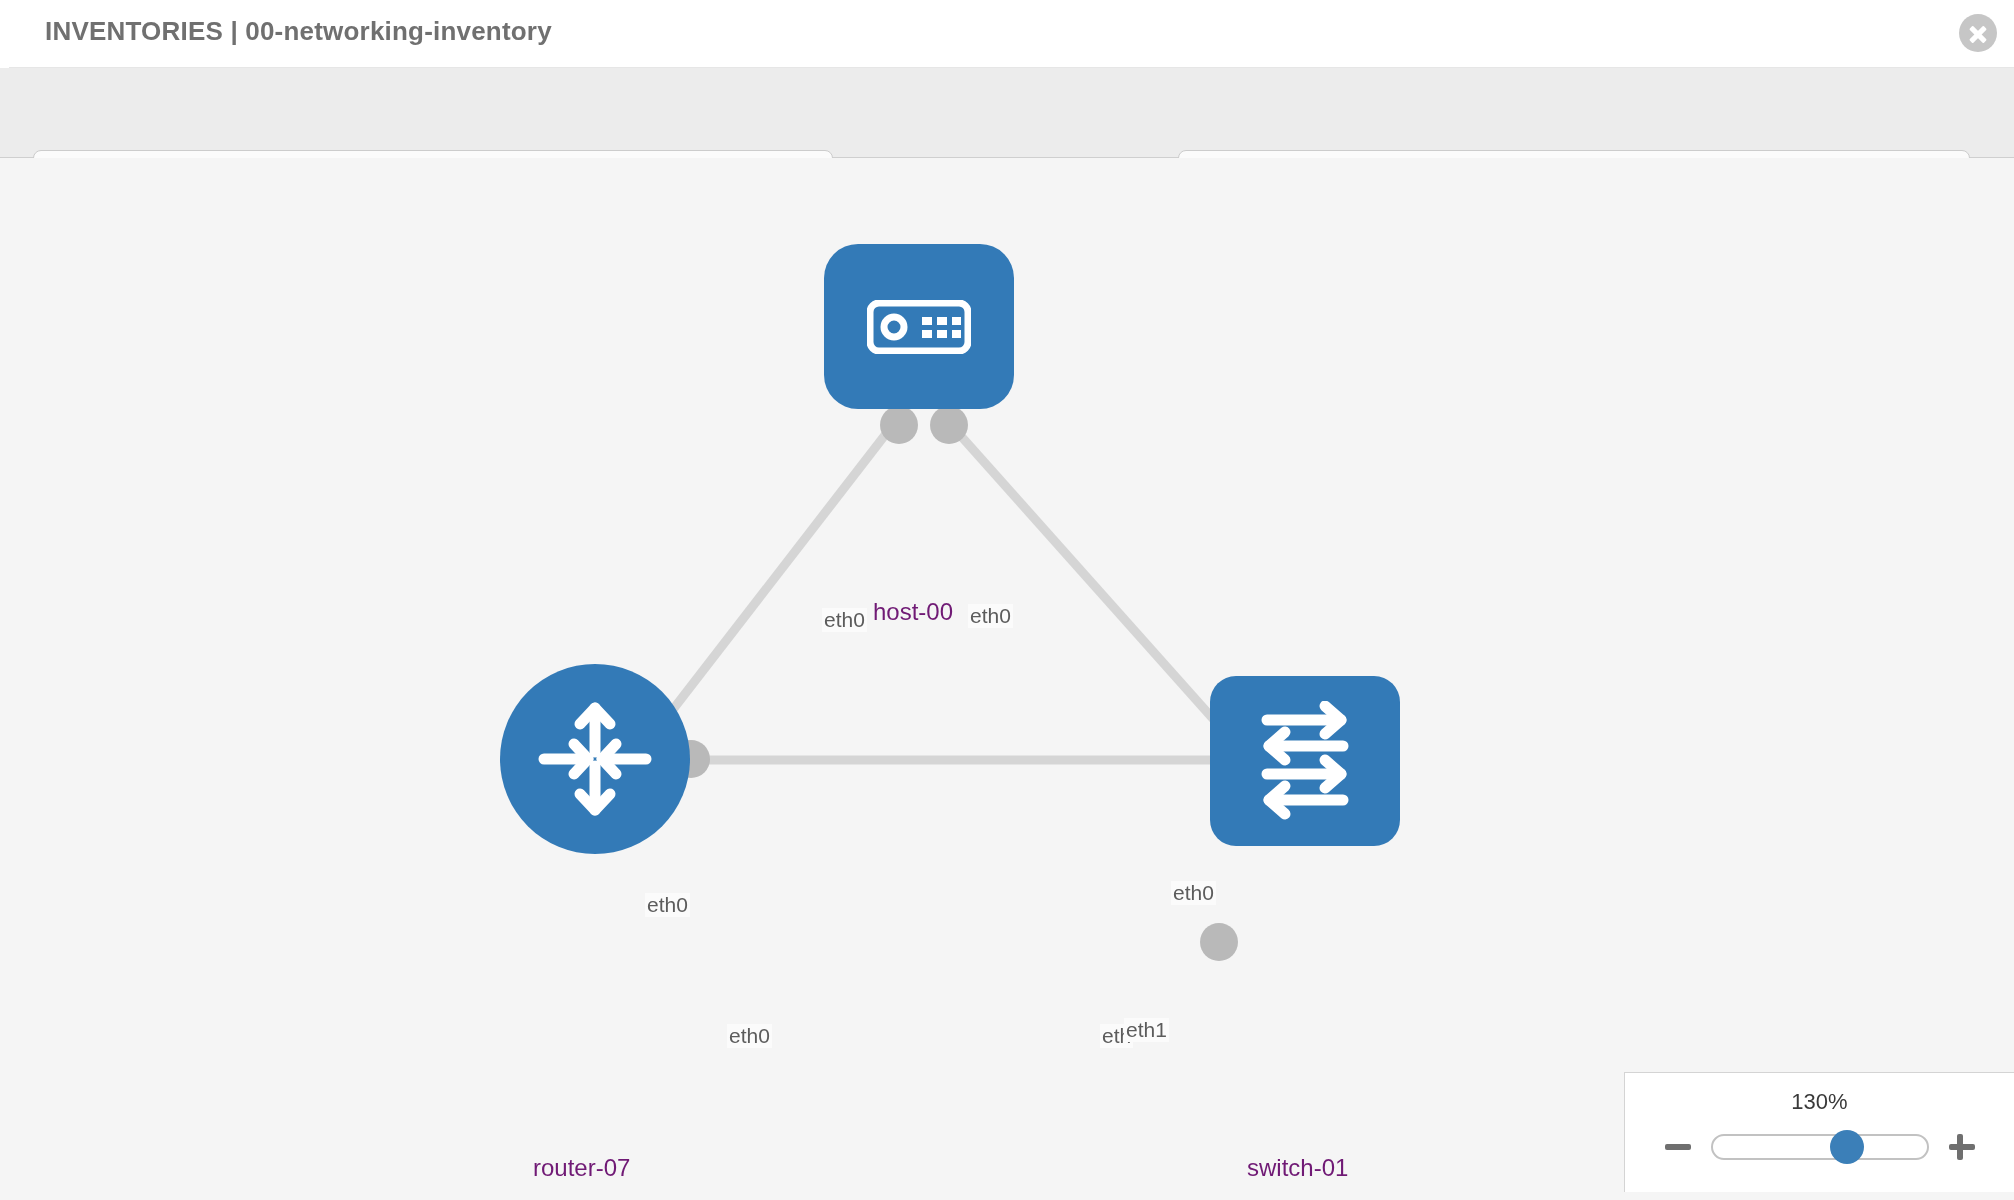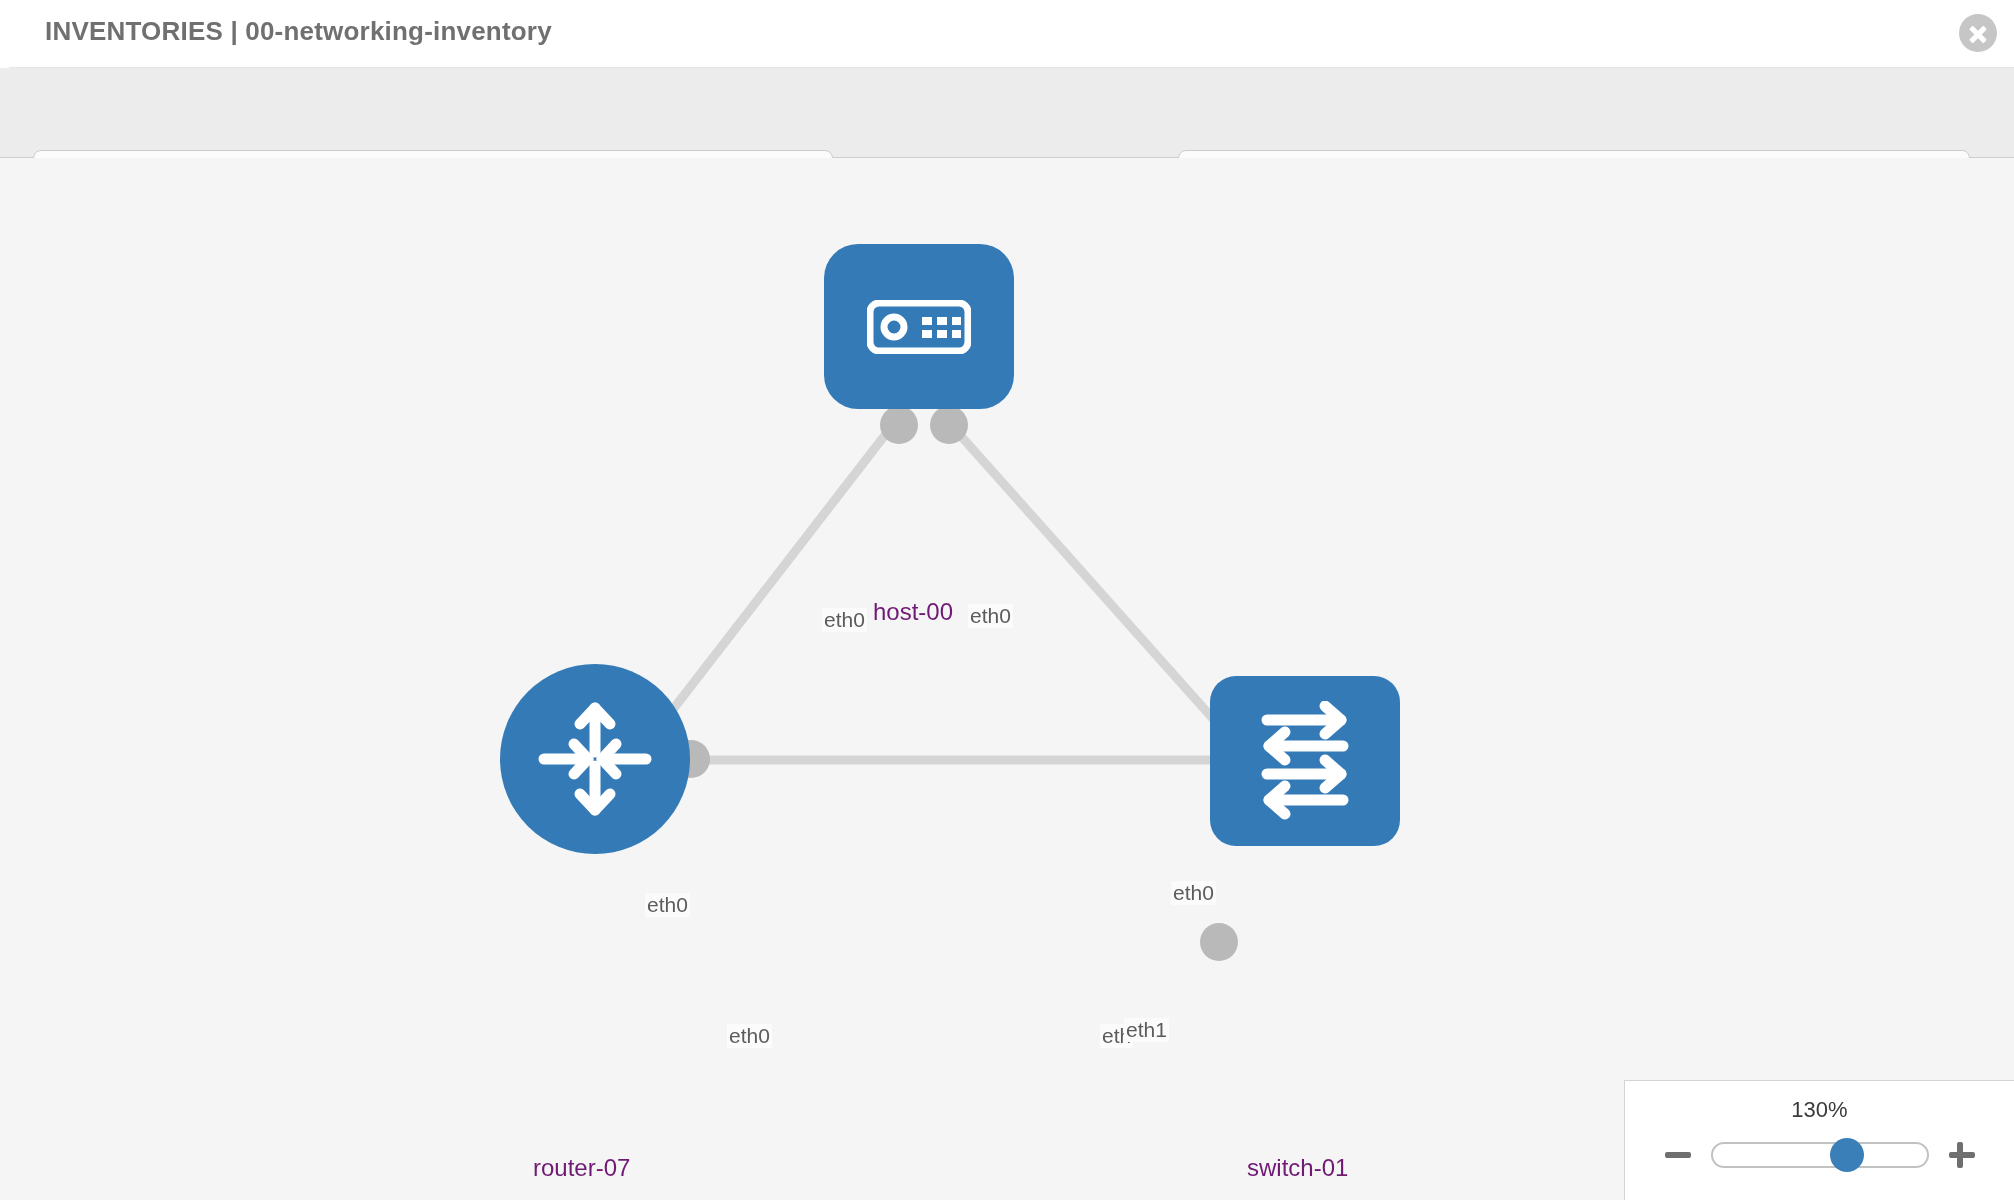--- a/index.html
+++ b/index.html
@@ -93,21 +93,21 @@
     padding:0 3px; line-height:1.15;
   }
   .edge-label {
     position:absolute; white-space:nowrap;
     font-size:21px; color:#5c5c5c; background:#fbfbfb;
     padding:0 2px; line-height:1.15;
   }
 
   
   .zoom-panel {
-    position:absolute; right:0; bottom:0; width:390px; height:120px;
+    position:absolute; right:0; bottom:8px; width:390px; height:120px;
     background:#ffffff; border:1px solid #d4d4d4; border-right:none; border-bottom:none;
   }
   .zoom-value {
     position:absolute; left:0; right:0; top:16px; text-align:center;
     font-size:22px; color:#3a3a3a;
   }
   .zoom-row {
     position:absolute; left:0; right:0; top:52px; height:44px;
     display:flex; align-items:center; justify-content:center; gap:18px;
   }

